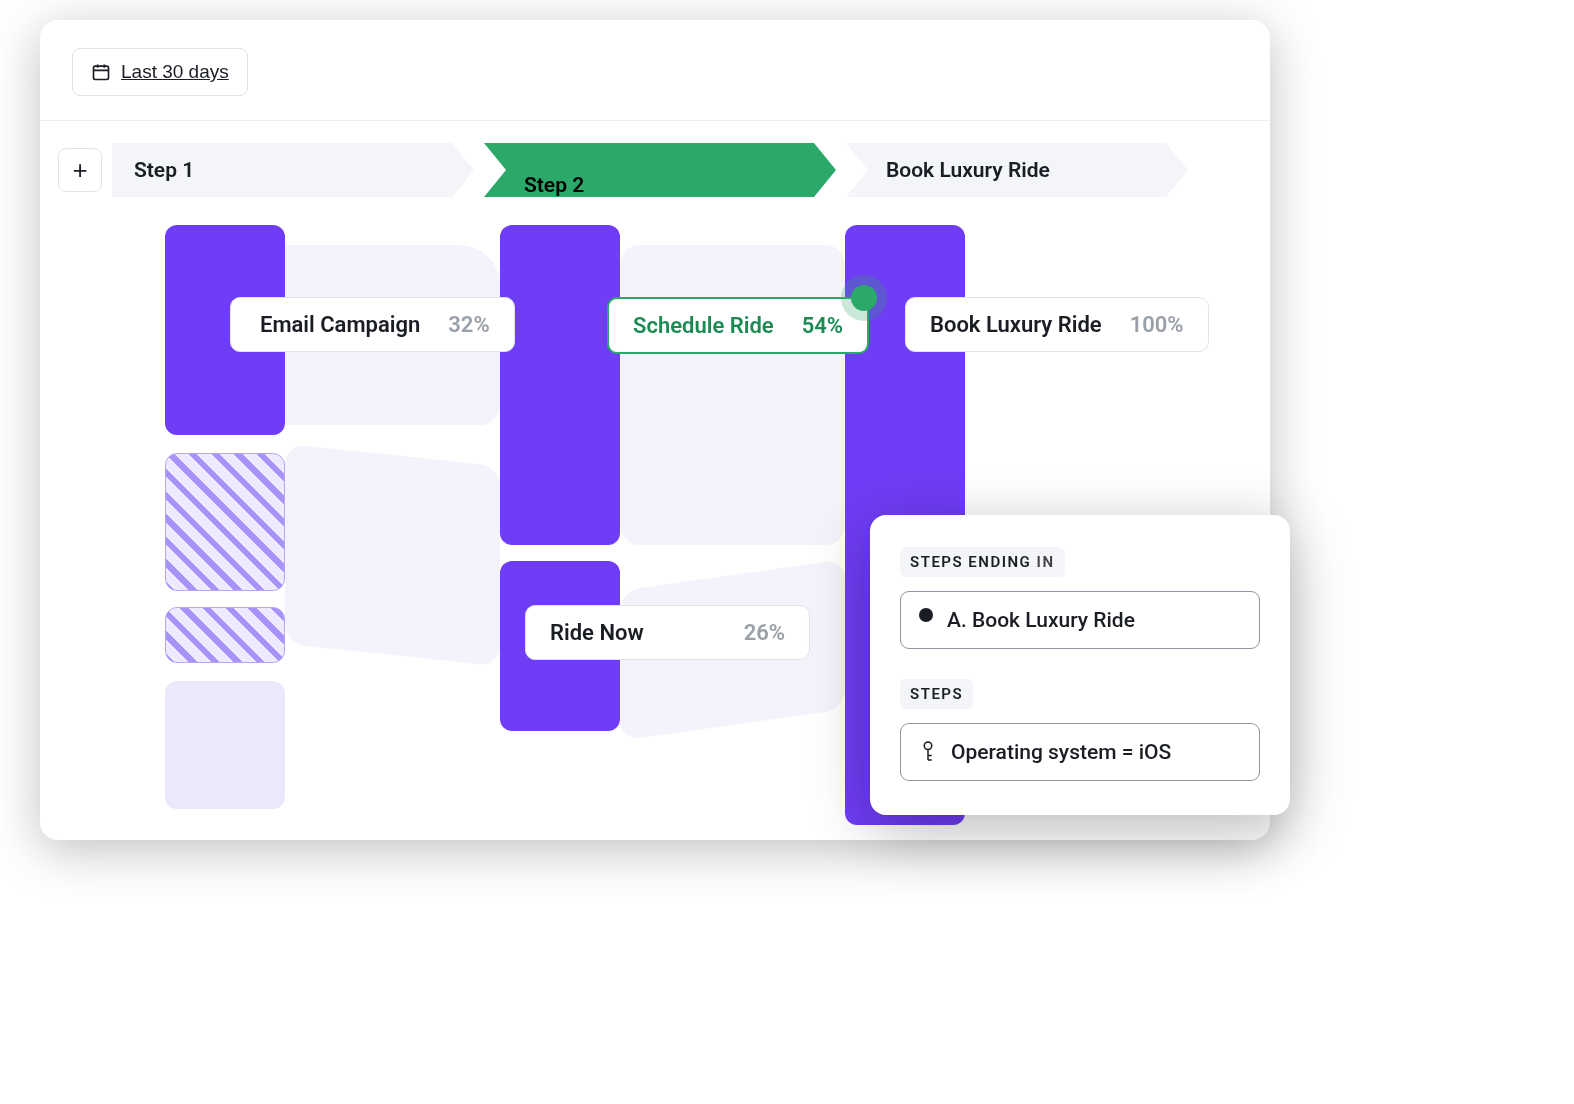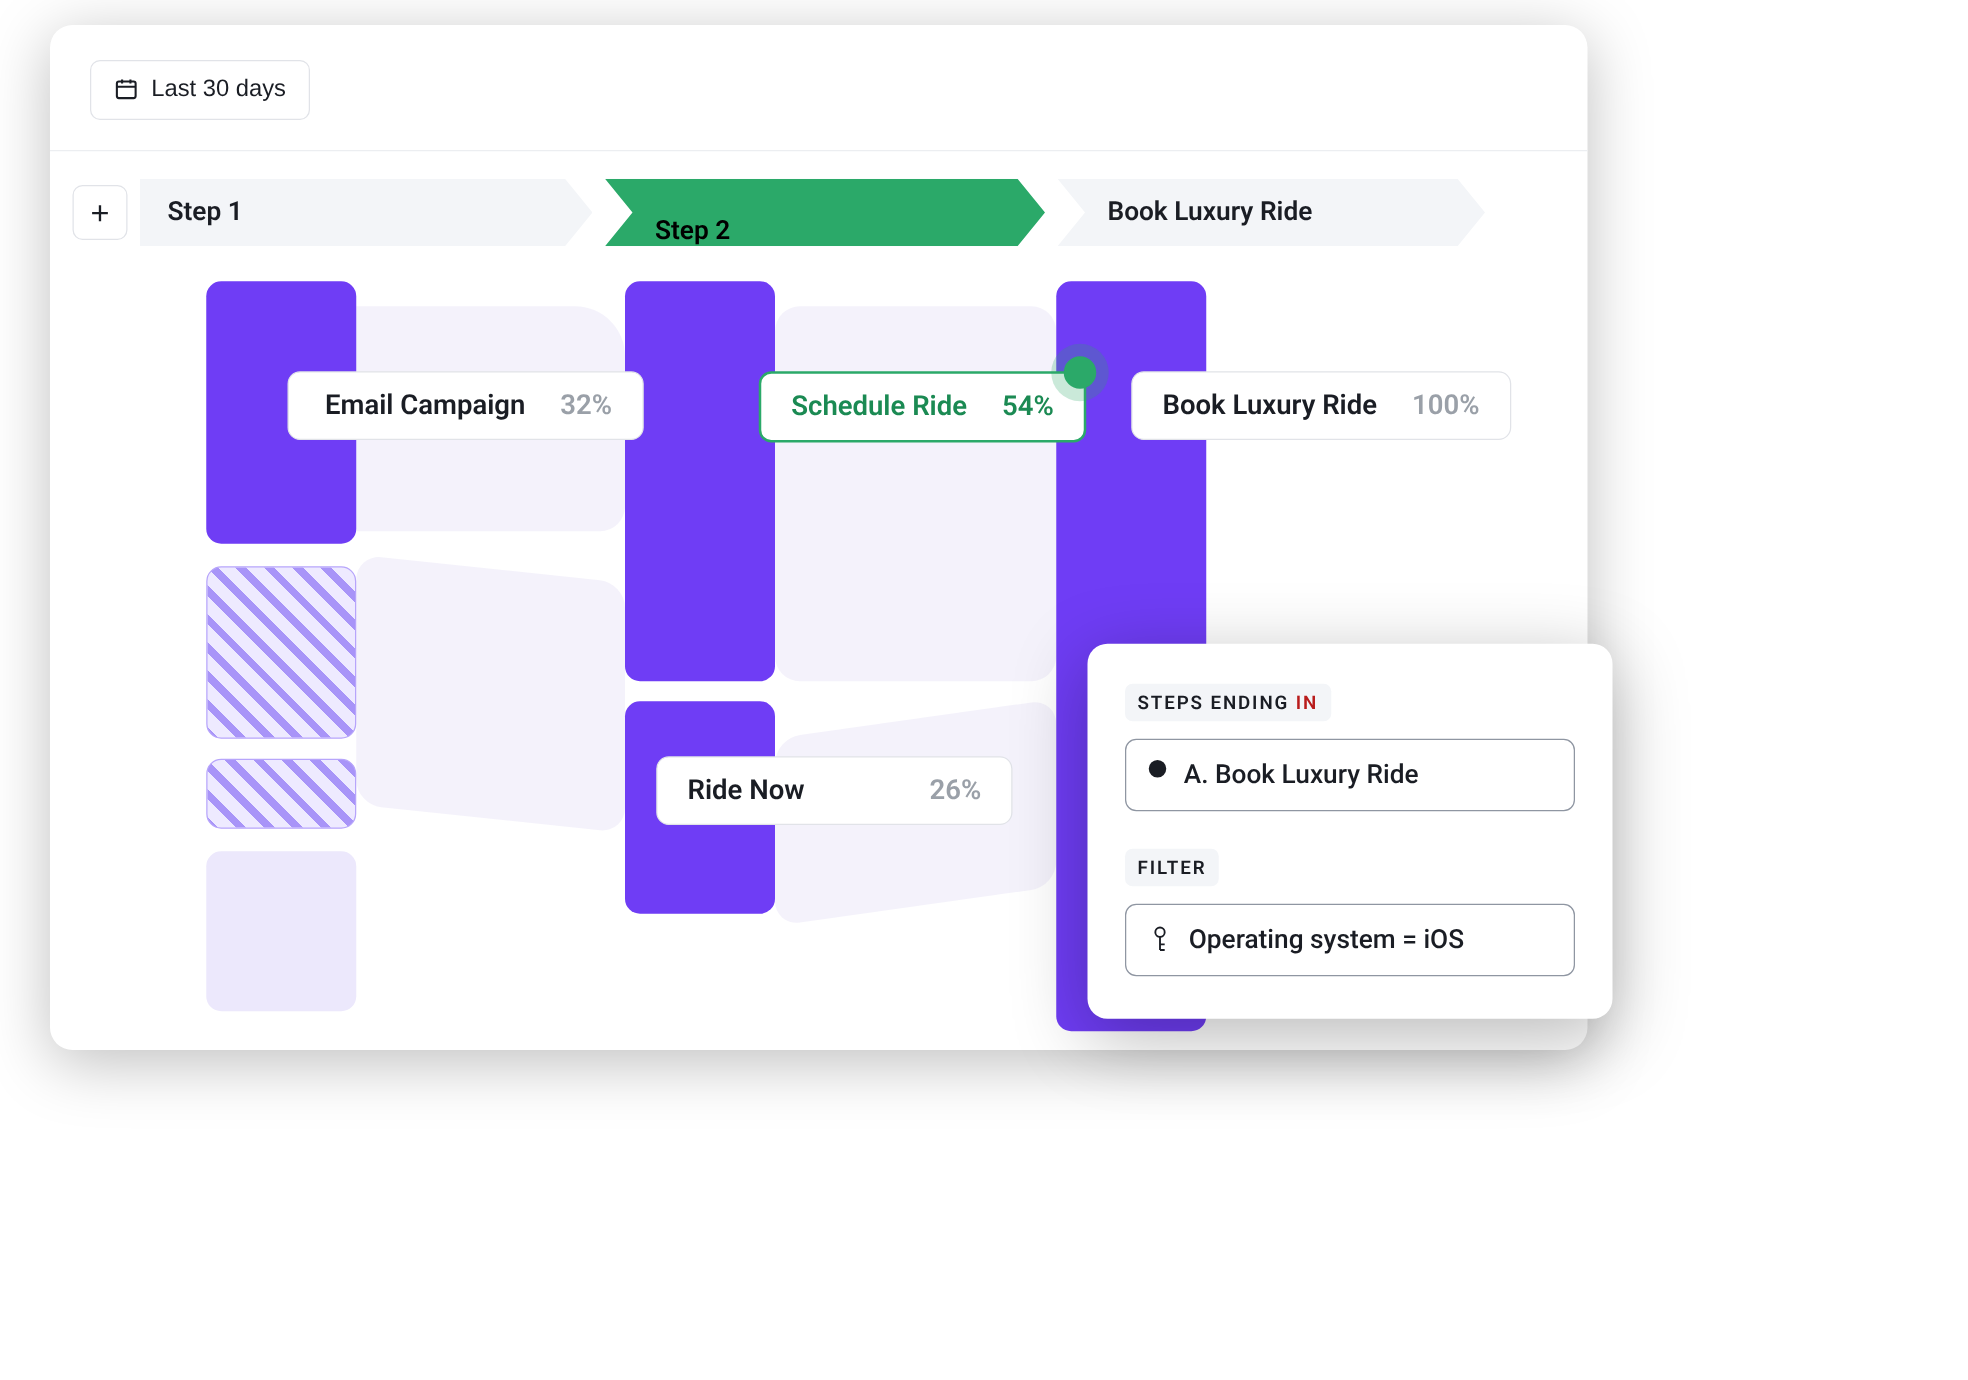--- a/index.html
+++ b/index.html
@@ -32,22 +32,23 @@
   .btn {
     border: 1px solid #e1e3e8;
     background: #fff;
     border-radius: 8px;
     padding: 12px 18px;
     font-size: 19px;
     color: #1a1d24;
     font-weight: 500;
     cursor: pointer;
     display: flex;
-    align-items: flex-start;
+    align-items: center;
     gap: 10px;
+    text-decoration: underline;
   }
   .calendar-icon {
     width: 20px; height: 20px;
     display: inline-block;
   }
   .steps-row {
     display: flex;
     align-items: center;
     padding: 22px 18px 0 18px;
     gap: 10px;
@@ -150,21 +151,21 @@
     display: inline-block;
     background: #f3f5f8;
     border-radius: 6px;
     padding: 6px 10px;
     font-size: 15px;
     letter-spacing: 1.5px;
     font-weight: 600;
     color: #1a1d24;
     margin-bottom: 14px;
   }
-  .section-label .accent { color: #b91c1c; }
+  .section-label .accent { color: #404040; }
   .chip-outline {
     border: 1.5px solid #8f96a2;
     border-radius: 9px;
     padding: 16px 18px;
     font-size: 21px;
     font-weight: 500;
     color: #1a1d24;
     display: flex;
     align-items: flex-start;
     gap: 14px;
@@ -252,21 +253,21 @@
   <div class="section-label">
     <span>STEPS ENDING</span>
     <span class="accent">IN</span>
   </div>
   <div class="chip-outline">
     <span class="dot"></span>
     <span>A. Book Luxury Ride</span>
   </div>
   <div class="gap"></div>
   <div class="section-label">
-    <span>FILTER</span>
+    <span>STEPS</span>
   </div>
   <div class="chip-outline">
     <span class="key-icon">
       <svg viewBox="0 0 24 28" width="18" height="22" fill="none" stroke="#1a1d24" stroke-width="2">
         <circle cx="12" cy="7" r="5"></circle>
         <line x1="12" y1="12" x2="12" y2="26"></line>
         <line x1="12" y1="20" x2="17" y2="20"></line>
         <line x1="12" y1="26" x2="17" y2="26"></line>
       </svg>
     </span>

